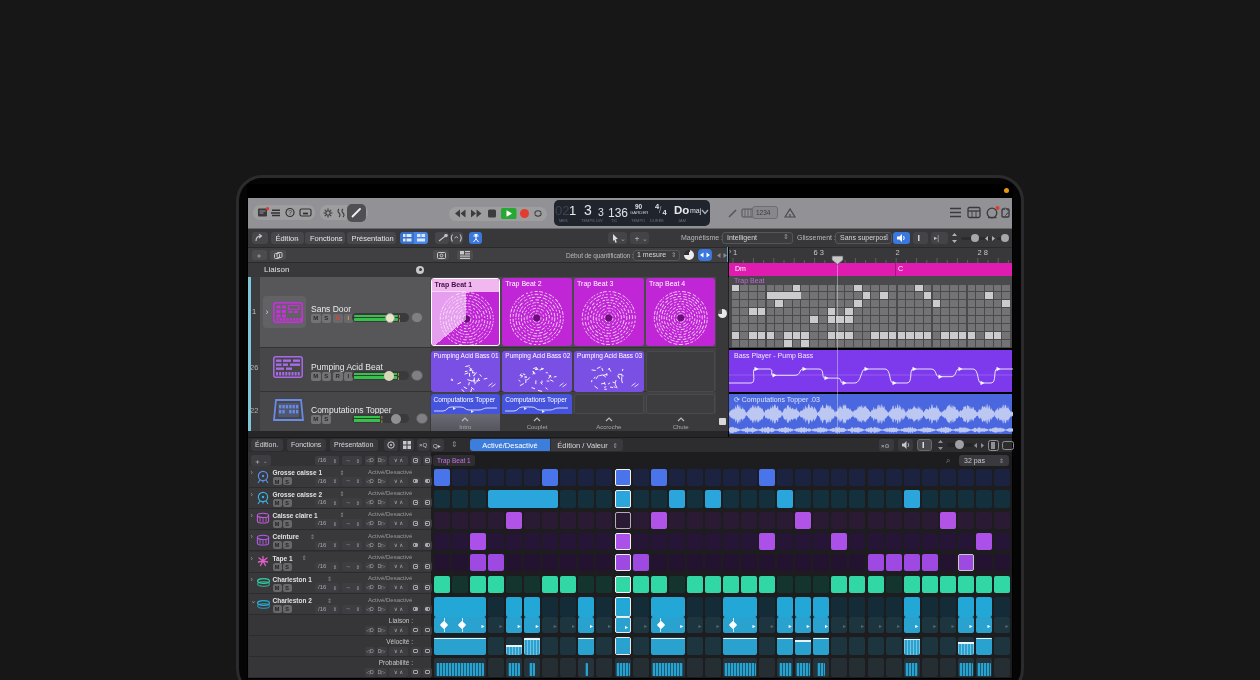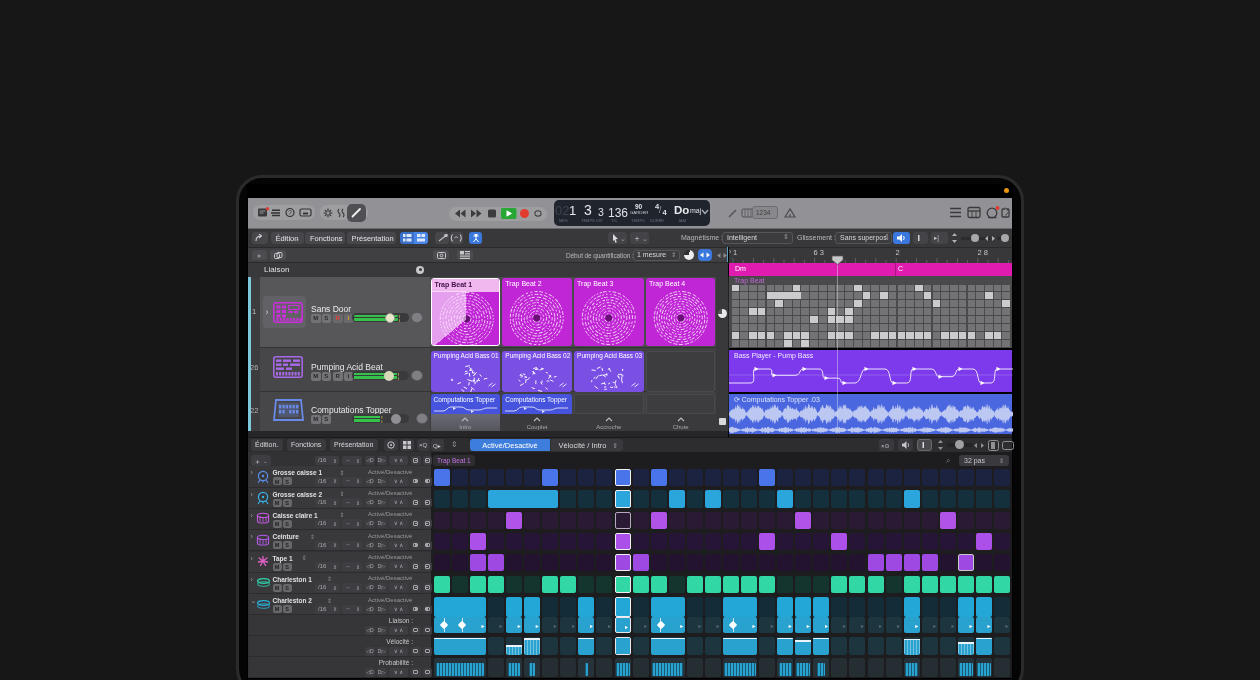--- a/index.html
+++ b/index.html
@@ -915,21 +915,21 @@
       </g>
     </svg>
 <div style="position:absolute;left:417px;top:439px;width:13px;height:11.5px;background:#3a3a3e;border-radius:3px;"></div>
 <div style="position:absolute;left:419px;top:441.5px;font-size:6px;color:#c8c8cc;white-space:nowrap;font-weight:normal;">×Q</div>
 <div style="position:absolute;left:431px;top:439px;width:13px;height:11.5px;background:#3a3a3e;border-radius:3px;"></div>
 <div style="position:absolute;left:433px;top:441.5px;font-size:6px;color:#c8c8cc;white-space:nowrap;font-weight:normal;">Q▸</div>
 <div style="position:absolute;left:451px;top:440px;font-size:8px;color:#909094;white-space:nowrap;font-weight:normal;">⇕</div>
 <div style="position:absolute;left:470px;top:439px;width:80px;height:12px;background:#3d7ddb;border-radius:3px 0 0 3px;"></div>
 <div style="position:absolute;left:470px;top:441.3px;font-size:7.5px;color:#fff;white-space:nowrap;font-weight:normal;width:80px;text-align:center;">Activé/Desactivé</div>
 <div style="position:absolute;left:550.5px;top:439px;width:72px;height:12px;background:#3a3a3e;border-radius:0 3px 3px 0;"></div>
-<div style="position:absolute;left:550.5px;top:441.3px;font-size:7.5px;color:#d8d8da;white-space:nowrap;font-weight:normal;width:64px;text-align:center;">Vélocité / Intro</div>
+<div style="position:absolute;left:550.5px;top:441.3px;font-size:7.5px;color:#d8d8da;white-space:nowrap;font-weight:normal;width:64px;text-align:center;">Édition / Valeur</div>
 <div style="position:absolute;left:612.5px;top:441.5px;font-size:6.5px;color:#9a9a9e;white-space:nowrap;font-weight:normal;">⇕</div>
 <div style="position:absolute;left:879px;top:439px;width:15px;height:11.5px;background:#3a3a3e;border-radius:3px;"></div>
 <div style="position:absolute;left:881px;top:441.5px;font-size:6px;color:#c8c8cc;white-space:nowrap;font-weight:normal;">×⊙</div>
 <div style="position:absolute;left:898px;top:439px;width:15px;height:11.5px;background:#3a3a3e;border-radius:3px;"></div>
 <svg style="position:absolute;left:901.5px;top:441px" width="8" height="8" viewBox="0 0 8 8">
       <path d="M0 2.5 h2 L4.5 0 v8 L2 5.5 H0 z" fill="#c8c8cc"></path>
       <path d="M6 2 q1.5 2 0 4" stroke="#c8c8cc" fill="none" stroke-width="0.8"></path>
     </svg>
 <div style="position:absolute;left:917px;top:438.5px;width:15px;height:12.5px;background:#4a4a4e;border-radius:3px;border:1px solid #6a6a6e;"></div>
 <div style="position:absolute;left:922px;top:439.8px;font-size:9px;color:#e8e8ea;white-space:nowrap;font-weight:bold;">I</div>

